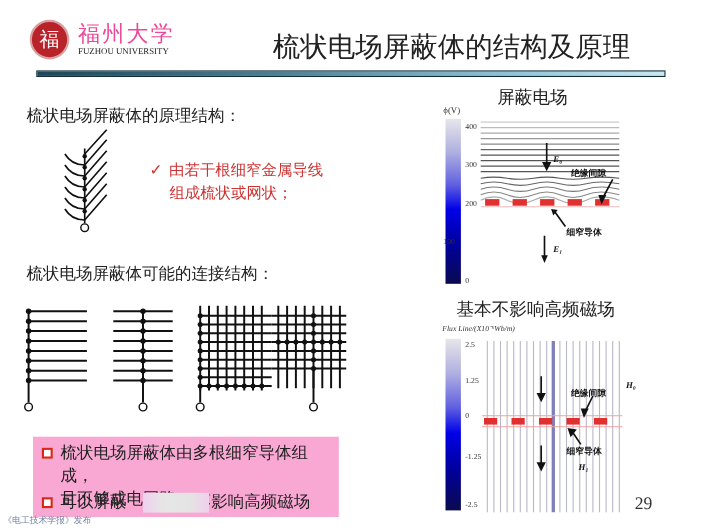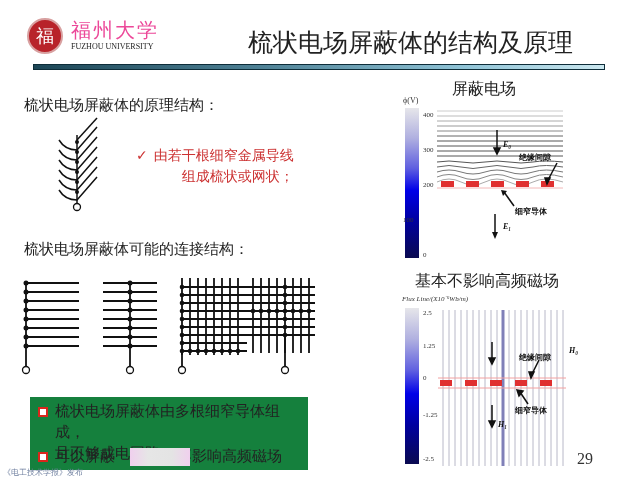--- a/index.html
+++ b/index.html
@@ -6,21 +6,21 @@
   body { width:640px; height:480px; background:#ffffff; position:relative; overflow:hidden; font-family:"DejaVu Serif", serif; }
   .abs { position:absolute; }
   .logo-seal { left:27px; top:18px; width:36px; height:36px; border-radius:50%; background:#b8232a; border:2px solid #d8a0a0; box-sizing:border-box; display:flex; align-items:center; justify-content:center; color:#fff; font-size:18px; }
   .logo-cn { left:71px; top:17px; font-size:20px; color:#ec4899; letter-spacing:2px; font-family:"DejaVu Serif", serif; }
   .logo-en { left:71px; top:42px; font-size:8px; color:#222; font-family:"Liberation Serif", serif; }
   .title { left:248px; top:26px; font-size:25px; color:#222; font-family:"DejaVu Serif", serif; }
   .header-bar { left:33px; top:64px; width:572px; height:6px; background:linear-gradient(to right,#1c4656,#4f8296 40%,#8fc3d6 75%,#cbe7ef); border:1px solid #0e2d39; box-sizing:border-box; }
   .heading { font-size:15px; color:#222; font-family:"DejaVu Sans", sans-serif; }
   .check-note { left:136px; top:145px; font-size:14px; color:#cc3333; line-height:21px; font-family:"DejaVu Sans", sans-serif; }
   .check-note .ck { margin-right:6px; }
-  .pink-box { left:30px; top:397px; width:278px; height:73px; background:#15803d; }
+  .pink-box { left:30px; top:397px; width:278px; height:73px; background:#f9a8d4; }
   .bullet { position:absolute; left:8px; width:10px; height:10px; border:2px solid #d9261c; box-sizing:border-box; background:#fff; }
   .bullet-text { position:absolute; left:25px; font-size:15px; color:#222; line-height:21px; font-family:"DejaVu Sans", sans-serif; }
   .blur { position:absolute; left:100px; top:51px; width:60px; height:18px; background:linear-gradient(to right,#f0d0ee,#e6e6e6 30%,#e4e4e4 70%,#f0d0ee); }
   .footer-src { left:3px; top:467px; font-size:8px; color:#7080a0; font-family:"DejaVu Sans", sans-serif; }
   .page-num { left:577px; top:450px; font-size:16px; color:#333; font-family:"Liberation Serif", serif; }
   .fig-title { font-size:16px; color:#222; font-family:"DejaVu Sans", sans-serif; }
   .tick { font-size:7px; color:#333; font-family:"Liberation Serif", serif; }
   .small-label { font-size:8px; color:#111; font-family:"DejaVu Sans", sans-serif; font-weight:bold; }
 </style>
 </head>
@@ -53,21 +53,21 @@
       <circle cx="22" cy="47" r="2"></circle>
     <circle cx="22" cy="57" r="2"></circle>
       <circle cx="22" cy="67" r="2"></circle>
       <circle cx="22" cy="77" r="2"></circle>
   </g>
   <circle cx="22" cy="92" r="3.5" fill="#fff" stroke="#111" stroke-width="1.3"></circle>
 </svg>
 
 <div class="abs check-note">
   <div><span class="ck">✓</span><span>由若干根细窄金属导线</span></div>
-  <div style="padding-left:18px;text-align:right;">组成梳状或网状；</div>
+  <div style="padding-left:18px;">组成梳状或网状；</div>
 </div>
 
 <div class="abs heading" style="left:24px;top:240px;">梳状电场屏蔽体可能的连接结构：</div>
 
 <svg class="abs" style="left:15px;top:275px;" width="300" height="105">
 
   <g stroke="#111" stroke-width="1.8">
     <line x1="11" y1="8" x2="64" y2="8"></line>
       <line x1="11" y1="17" x2="64" y2="17"></line>
     <line x1="11" y1="26" x2="64" y2="26"></line>
@@ -309,15 +309,15 @@
       <polygon points="51,111 57,111 54,117"></polygon>
     <line x1="101" y1="50" x2="94" y2="64"></line>
       <polygon points="91,62 96,62 93,68"></polygon>
     <line x1="90" y1="94" x2="82" y2="82"></line>
       <polygon points="79,80 85,81 81,86"></polygon>
   </g>
 </svg>
 <div class="abs small-label" style="left:523px;top:346px;font-style:italic;font-family:'Liberation Serif',serif;margin-left:46px;">H₀</div>
 <div class="abs small-label" style="left:519px;top:352px;">绝缘间隙</div>
 <div class="abs small-label" style="left:515px;top:405px;">细窄导体</div>
-<div class="abs small-label" style="left:498px;top:420px;font-style:italic;font-family:'Liberation Serif',serif;">H₁</div>
+<div class="abs small-label" style="left:498px;top:420px;font-style:italic;font-family:'Liberation Serif',serif;padding-left:28px;">H₁</div>
 
 <div class="abs page-num">29</div>
 
 </body></html>

